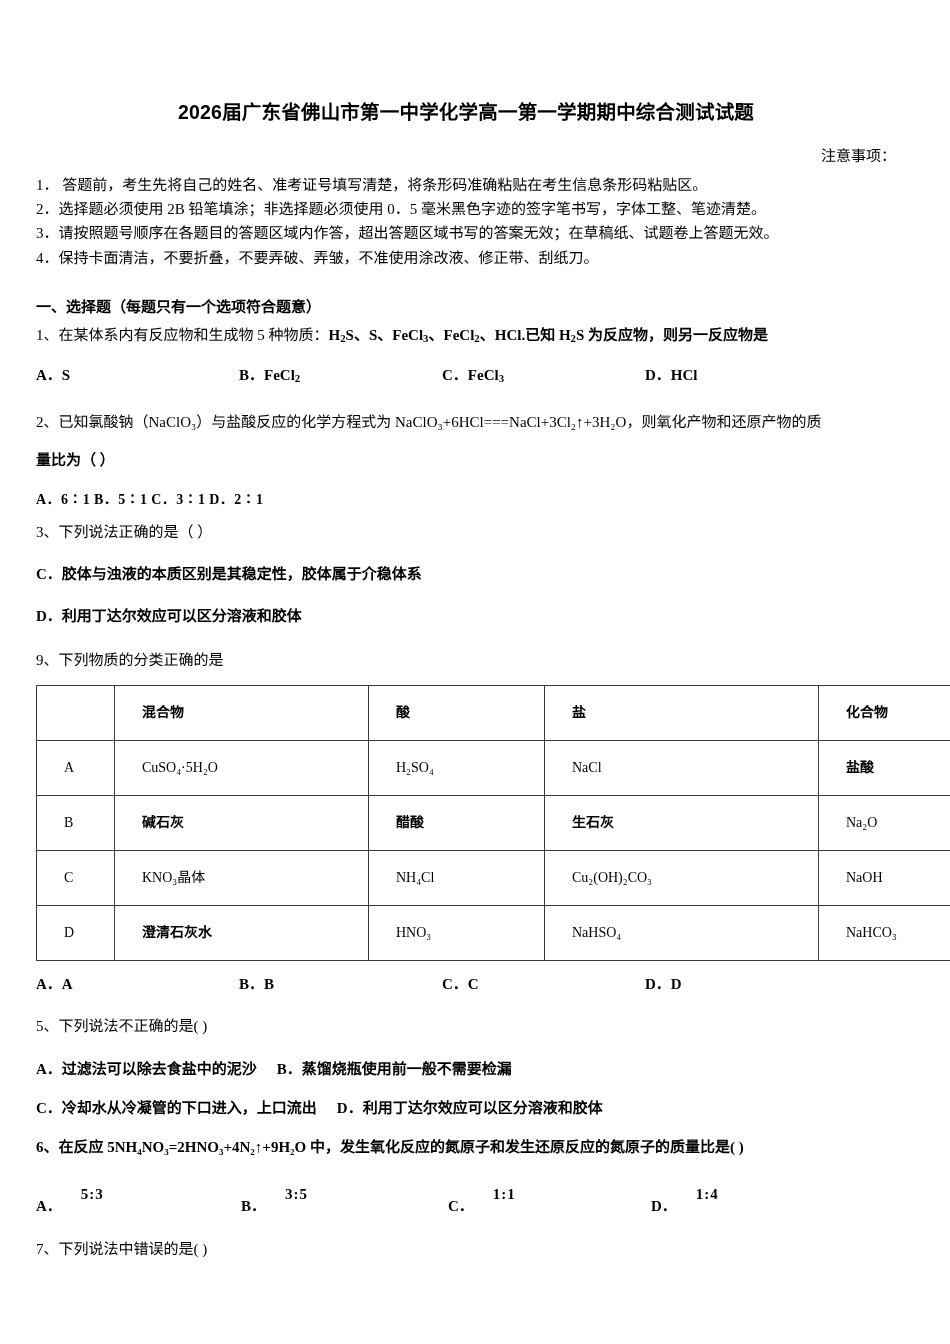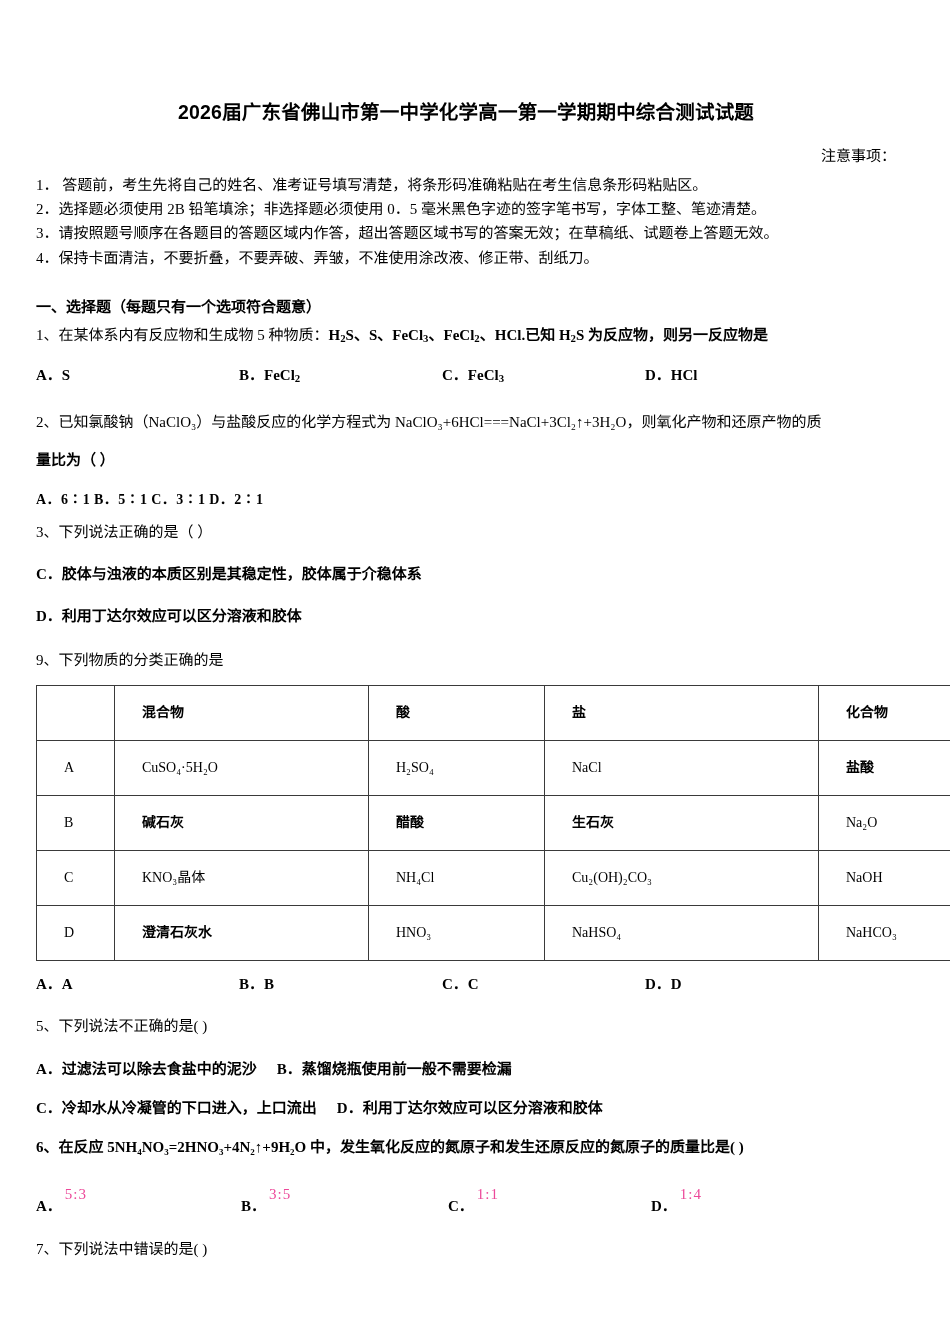--- a/index.html
+++ b/index.html
@@ -141,26 +141,27 @@
     margin: 22px 0 0 0;
     position: relative;
     height: 34px;
   }
   .q6-opts .grp {
     position: absolute;
     bottom: 0;
   }
   .q6-opts .lbl { font-weight: bold; }
   .q6-opts .val {
-    color: #ec4899;
+    color: #000000;
     font-size: 15px;
     position: relative;
     top: -12px;
-    left: 3px;
+    left: 19px;
     letter-spacing: 1px;
+    font-weight: bold;
   }
   .g-a { left: 0px; }
   .g-b { left: 205px; }
   .g-c { left: 412px; }
   .g-d { left: 615px; }
 </style>
 </head>
 <body>
 
 <div class="page">

